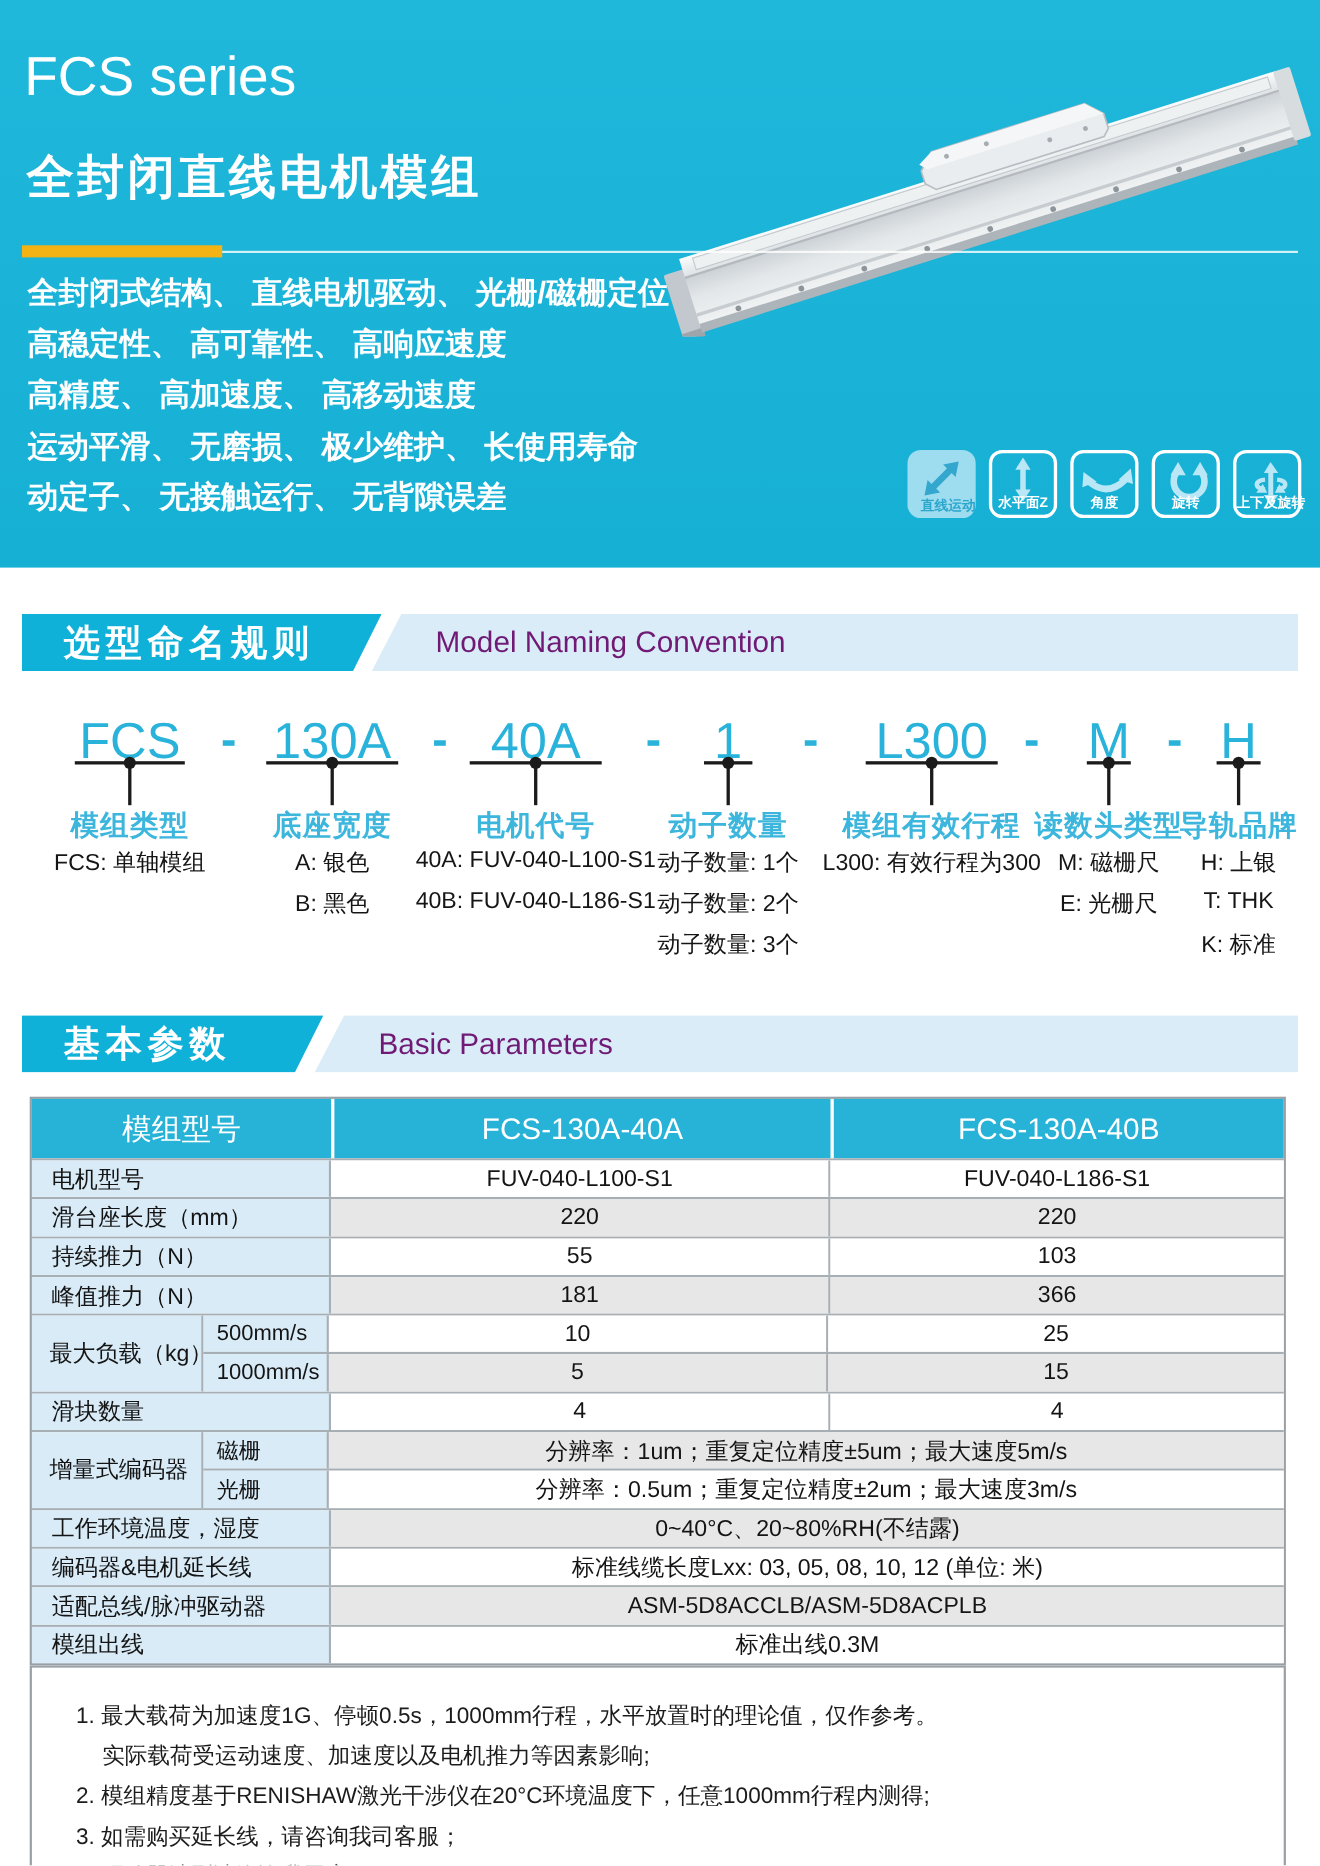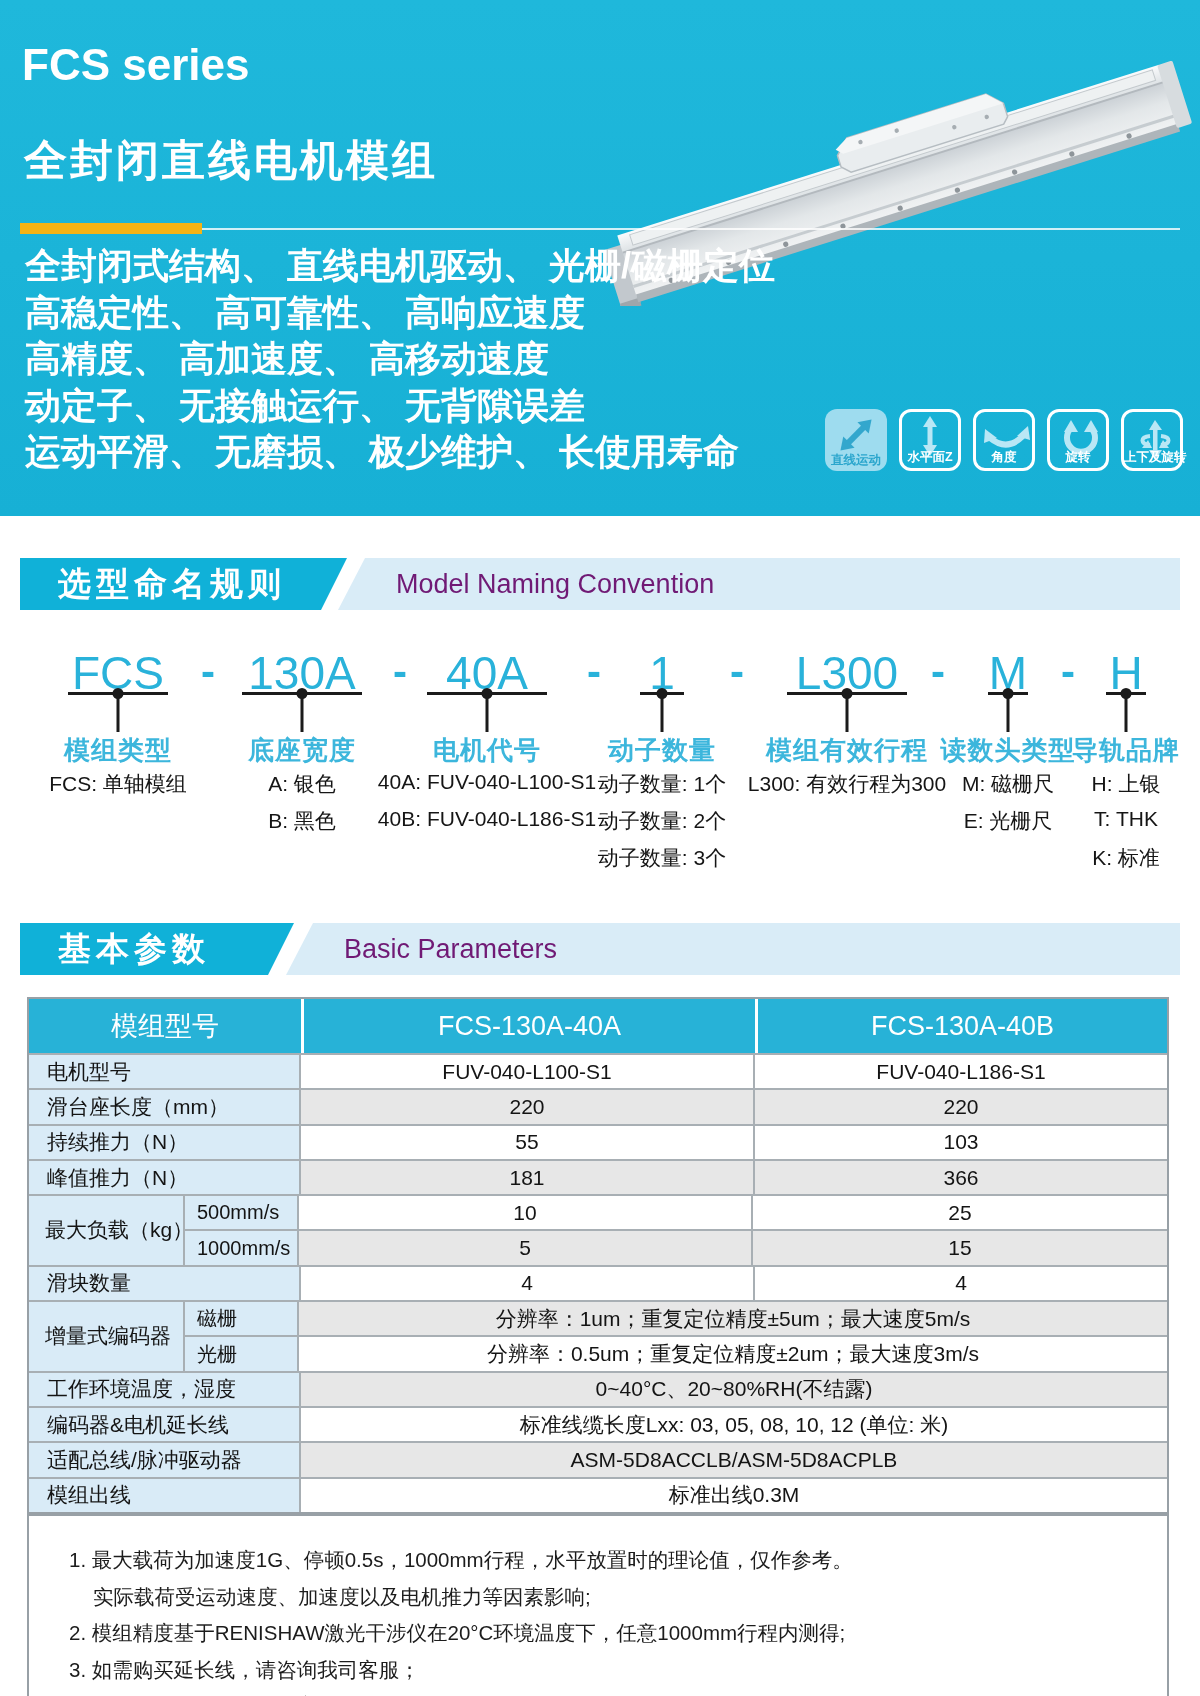--- a/index.html
+++ b/index.html
@@ -3,39 +3,39 @@
 <meta charset="utf-8">
 <style>
   * { margin:0; padding:0; box-sizing:border-box; }
   html,body { background:#fff; }
   body { font-family:"Liberation Sans","DejaVu Sans",sans-serif; }
   .page { position:relative; width:1200px; height:1696px; background:#fff; overflow:hidden; }
 
   
   .hero { position:absolute; left:0; top:0; width:1200px; height:516px;
           background:linear-gradient(180deg,#1fb8db 0%,#17b0d5 100%); }
-  .hero-title { position:absolute; left:22px; top:40px; font-size:44px; font-weight:bold;
+  .hero-title { position:absolute; left:22px; top:40px; font-size:50px; font-weight:normal;
                 color:#fff; letter-spacing:0px; }
   .hero-subtitle { position:absolute; left:24px; top:132px; font-size:43px; font-weight:bold;
                    color:#fff; letter-spacing:3px; }
   .hero-rule { position:absolute; left:20px; top:228px; width:1160px; height:2px;
                background:rgba(255,255,255,.8); }
   .hero-bar { position:absolute; left:20px; top:223px; width:182px; height:11px; background:#f4b315; }
   .hero-features { position:absolute; left:25px; top:243px; }
-  .hero-feature { height:46.5px; line-height:46.5px; font-size:36px; font-weight:bold;
+  .hero-feature { height:46.5px; line-height:46.5px; font-size:28px; font-weight:bold;
                   color:#fff; white-space:nowrap; }
 
   
   .hicons { position:absolute; left:825px; top:409px; display:flex; }
   .hicon { position:relative; width:62px; height:62px; margin-right:12px; border-radius:12px;
            border:3px solid #fff; flex:none; }
   .hicon.filled { border:none; background:#9edcef; }
   .hicon-label { position:absolute; left:0; right:0; bottom:2px; text-align:center;
                  font-size:12.5px; font-weight:bold; color:#fff; white-space:nowrap; }
-  .hicon.filled .hicon-label { color:#2ba6cd; }
+  .hicon.filled .hicon-label { color:#2ba6cd;text-align:right; }
   .hicon svg { position:absolute; left:0; top:0; }
 
   
   .product { position:absolute; left:588px; top:-4px; width:625px; height:310px; }
 
   
   .sec-bar { position:absolute; left:20px; width:1160px; height:52px; }
   .sec-cyan { position:absolute; left:0; top:0; height:52px; background:#10b1d8;
               clip-path:polygon(0 0,100% 0,calc(100% - 26px) 100%,0 100%);
               display:flex; align-items:center; color:#fff; font-weight:bold;
@@ -155,22 +155,22 @@
 
     <div class="hero-title">FCS series</div>
     <div class="hero-subtitle">全封闭直线电机模组</div>
     <div class="hero-rule"></div>
     <div class="hero-bar"></div>
 
     <div class="hero-features">
       <div class="hero-feature">全封闭式结构、 直线电机驱动、 光栅/磁栅定位</div>
       <div class="hero-feature">高稳定性、 高可靠性、 高响应速度</div>
       <div class="hero-feature">高精度、 高加速度、 高移动速度</div>
+      <div class="hero-feature">运动平滑、 无磨损、 极少维护、 长使用寿命</div>
       <div class="hero-feature">动定子、 无接触运行、 无背隙误差</div>
-      <div class="hero-feature">运动平滑、 无磨损、 极少维护、 长使用寿命</div>
     </div>
 
     <div class="hicons">
       <div class="hicon filled">
         <svg width="62" height="62" viewBox="0 0 62 62">
           <g transform="translate(31,26) rotate(45)" fill="#33a7cd">
             <rect x="-3" y="-11" width="6" height="22"></rect>
             <polygon points="0,-22 -8,-10 8,-10"></polygon>
             <polygon points="0,22 -8,10 8,10"></polygon>
           </g>

